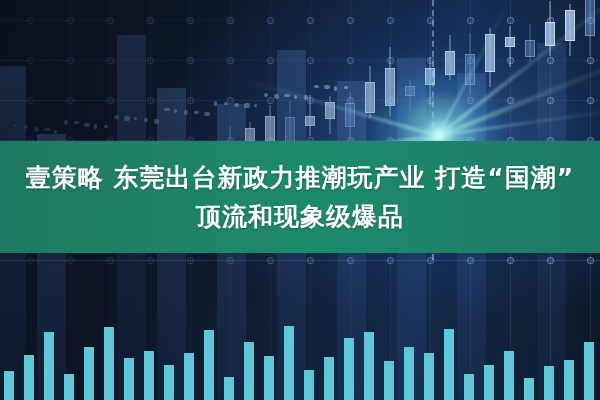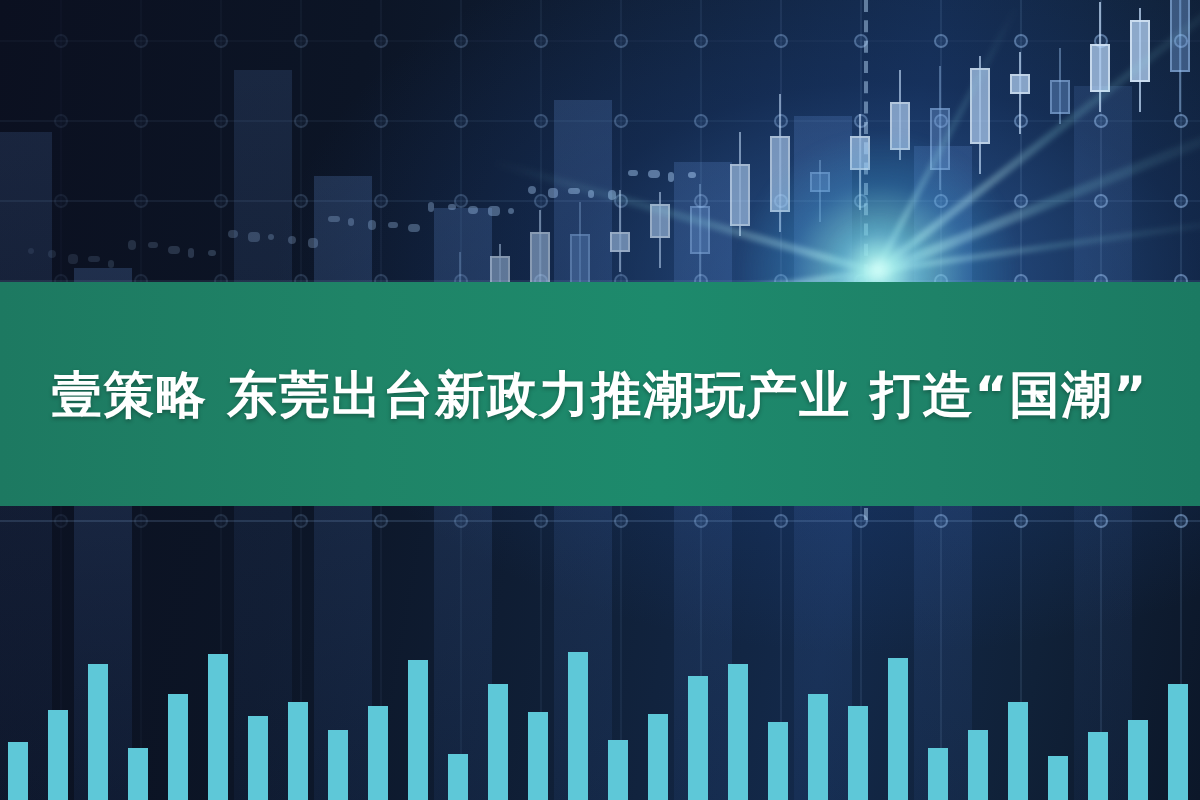--- a/index.html
+++ b/index.html
@@ -365,15 +365,16 @@
       <div class="vbar" style="left: 484.4px; width: 10px; height: 35.1px;"></div>
       <div class="vbar" style="left: 504.4px; width: 10px; height: 49.4px;"></div>
       <div class="vbar" style="left: 524.4px; width: 10px; height: 22.1px;"></div>
       <div class="vbar" style="left: 544.4px; width: 10px; height: 33.8px;"></div>
       <div class="vbar" style="left: 564.4px; width: 10px; height: 40.3px;"></div>
       <div class="vbar" style="left: 584.4px; width: 10px; height: 58.5px;"></div>
     </div>
 
   <div id="banner" style="top: 141px; height: 112px;">
     <div class="line" style="font-size: 25px; line-height: 39px; color: rgb(255, 255, 255);">壹策略 东莞出台新政力推潮玩产业 打造“国潮”</div>
+    <div class="line" style="font-size: 25px; line-height: 39px; color: rgb(255, 255, 255);">顶流和现象级爆品</div>
   </div>
 
 </div>
 
 </body></html>

